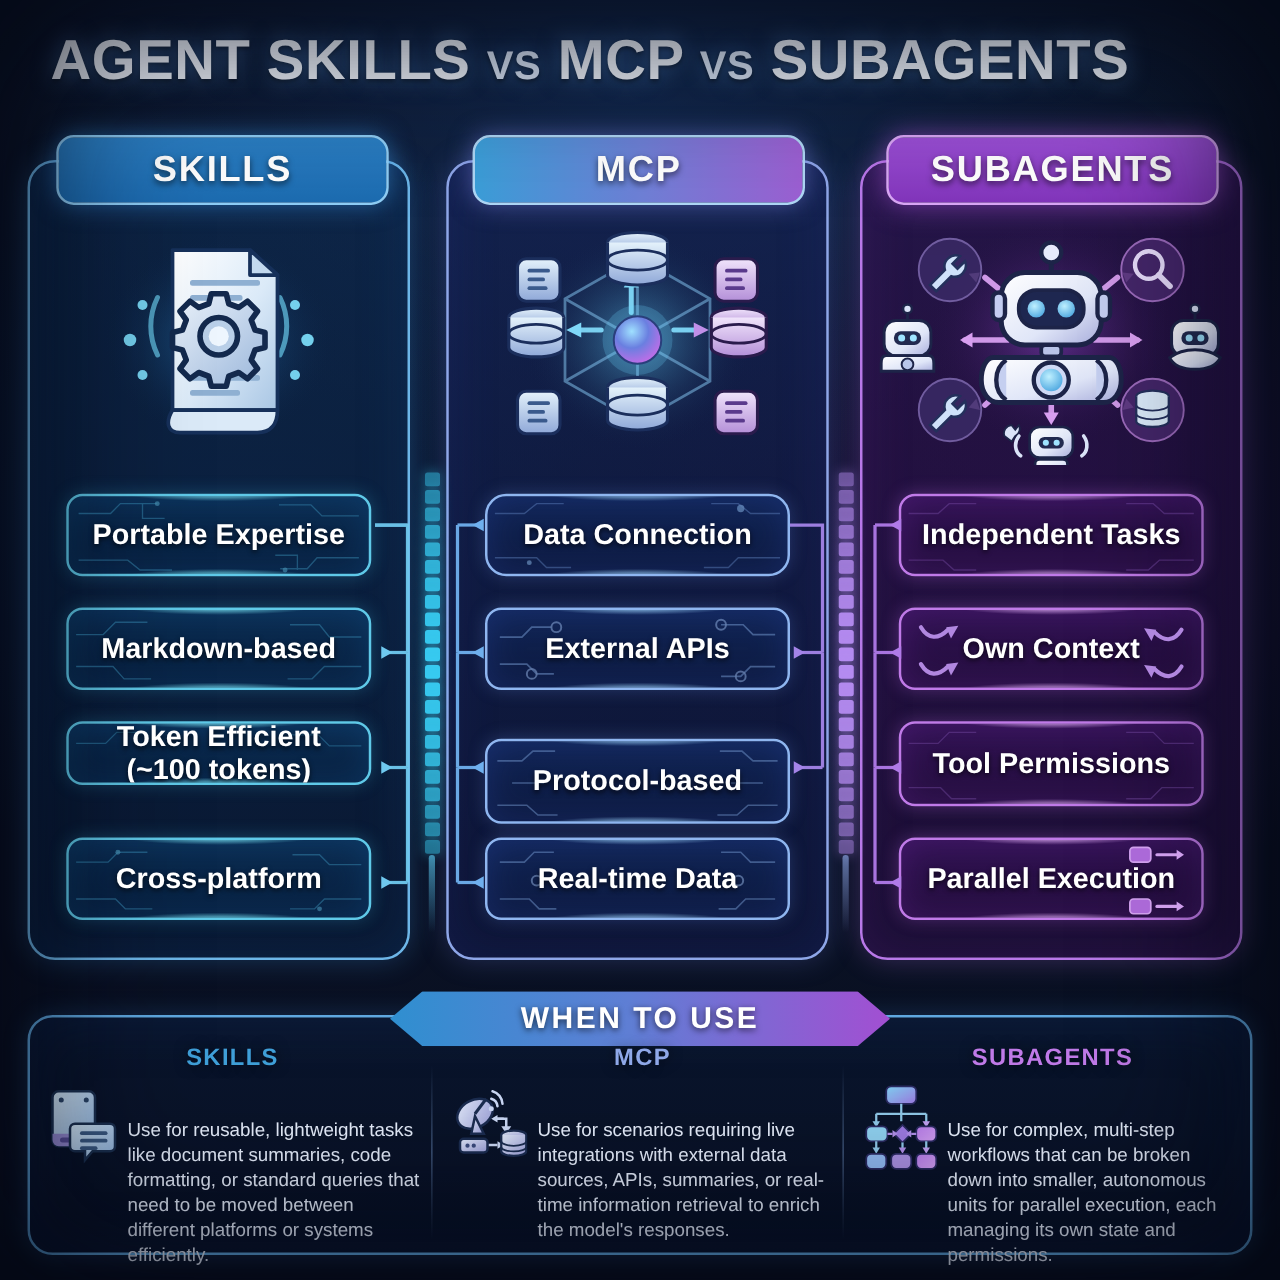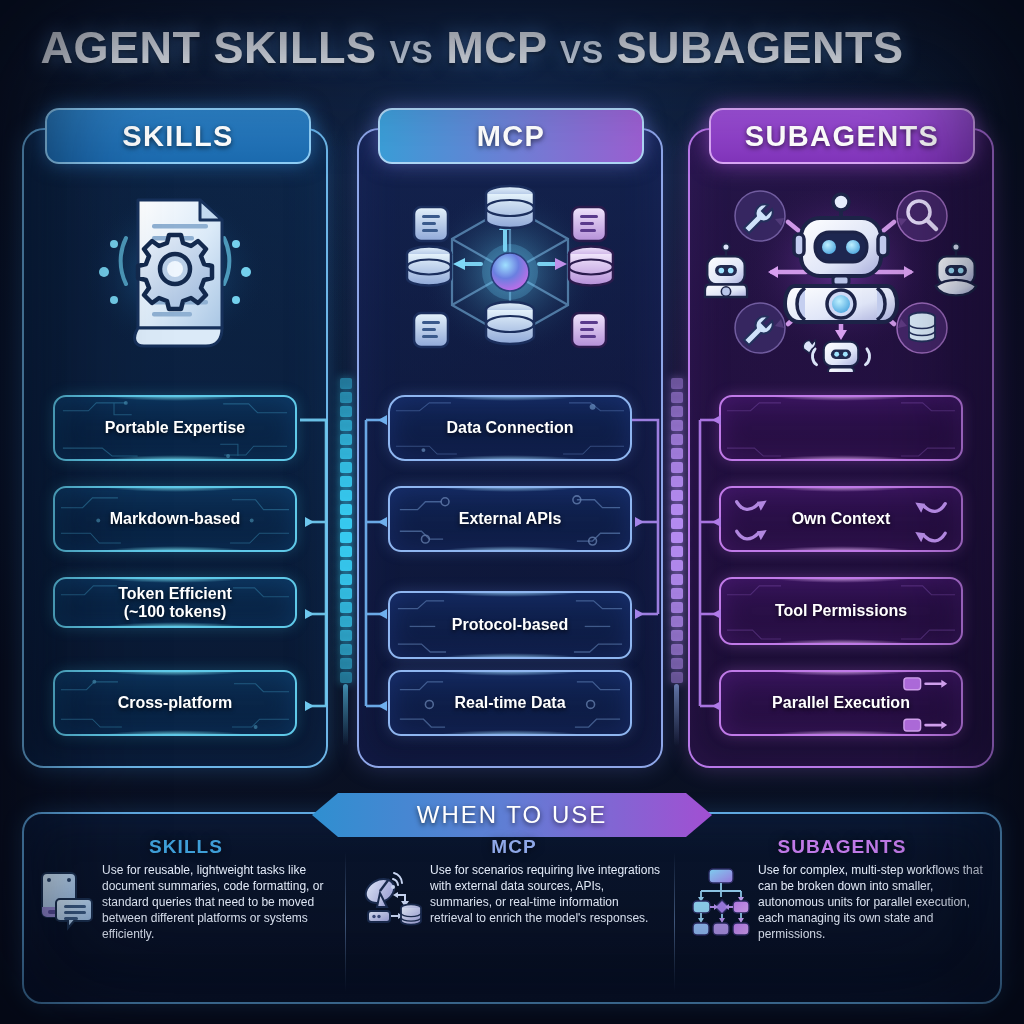--- a/index.html
+++ b/index.html
@@ -71,21 +71,21 @@
   }
 
   
   .hero{ position:absolute; top:172px; height:200px; width:306px; }
   .hero.h0{ left:22px; } .hero.h1{ left:357px; } .hero.h2{ left:688px; }
 
   
   .pill{
     position:absolute; width:244px; height:66px; border-radius:13px;
     display:flex; align-items:center; justify-content:center; text-align:center;
-    font-size:16px; font-weight:bold; color:#fff; line-height:1.12;
+    font-size:23px; font-weight:bold; color:#fff; line-height:1.12;
     text-shadow:0 2px 4px rgba(0,0,0,.7);
     overflow:hidden;
   }
   .pill .plabel{ position:relative; z-index:3; padding:0 6px; }
   .pill::before{  
     content:""; position:absolute; top:-9px; left:18%; width:64%; height:13px;
     border-radius:50%; z-index:2;
   }
   .pill::after{  
     content:""; position:absolute; bottom:-9px; left:18%; width:64%; height:13px;
@@ -134,32 +134,32 @@
     position:absolute; left:22px; top:812px; width:980px; height:192px;
     border-radius:20px; border:2px solid #5fa8e0;
     background:linear-gradient(180deg,rgba(10,22,46,.92),rgba(8,16,36,.96));
     box-shadow:0 0 20px rgba(60,150,230,.22), inset 0 0 46px rgba(18,48,98,.3);
   }
   .wtu-banner{
     position:absolute; left:312px; top:793px; width:400px; height:44px;
     background:linear-gradient(90deg,#2f8fd0 0%,#5f7ed4 48%,#a24fd2 100%);
     clip-path:polygon(26px 0,374px 0,400px 22px,374px 44px,26px 44px,0 22px);
     display:flex; align-items:center; justify-content:center;
-    color:#fff; font-size:24px; font-weight:normal; letter-spacing:2px;
+    color:#fff; font-size:24px; font-weight:bold; letter-spacing:2px;
     text-shadow:0 2px 5px rgba(0,0,0,.65);
     box-shadow:0 0 24px rgba(90,120,220,.45);
   }
   .wtu-col{ position:absolute; top:836px; height:168px; }
   .wtu-col .wt{
     font-size:19px; font-weight:bold; letter-spacing:1.1px; text-align:center;
     margin-bottom:5px; text-shadow:0 0 10px rgba(0,0,0,.6);
   }
   .wtu-body{ display:flex; gap:8px; align-items:flex-start; }
   .wtu-ico{ flex:0 0 58px; height:74px; margin-top:2px; }
-  .wtu-txt{ font-size:12px; line-height:1.33; color:#e6eefc; }
+  .wtu-txt{ font-size:15px; line-height:1.33; color:#e6eefc;margin-top:32px; }
   .vsep{ position:absolute; top:852px; width:1px; height:140px;
          background:linear-gradient(180deg,rgba(120,160,220,0),rgba(130,170,225,.5),rgba(120,160,220,0)); }
 </style>
 </head>
 <body>
 
 <div class="stage">
 
   <div class="title">
     <span>AGENT SKILLS</span>
@@ -553,20 +553,21 @@
   <div class="cC">
     <div class="pill" style="left:719px; top:395px;">
       <svg class="circ" viewBox="0 0 244 66" preserveAspectRatio="none">
         <g stroke="#a06fd8" stroke-width="1.1" fill="none" opacity=".5">
           <path d="M6 14h24l9-8h22"></path>
             <path d="M238 14h-24l-9-8h-22"></path>
           <path d="M6 52h28l9 8h18"></path>
             <path d="M238 52h-28l-9 8h-18"></path>
         </g>
       </svg>
+      <span class="plabel">Independent Tasks</span>
     </div>
     <div class="pill" style="left:719px; top:486px;">
       <svg class="circ" viewBox="0 0 244 66" preserveAspectRatio="none" style="opacity:.95">
         <g stroke="#b98fe8" stroke-width="3.4" fill="none" stroke-linecap="round">
           <path d="M16 14c6 10 14 10 22 2"></path>
             <path d="M16 44c6 10 14 10 22 2"></path>
           <path d="M228 16c-6 10-14 10-22 2"></path>
             <path d="M228 46c-6 10-14 10-22 2"></path>
         </g>
         <g fill="#b98fe8">

